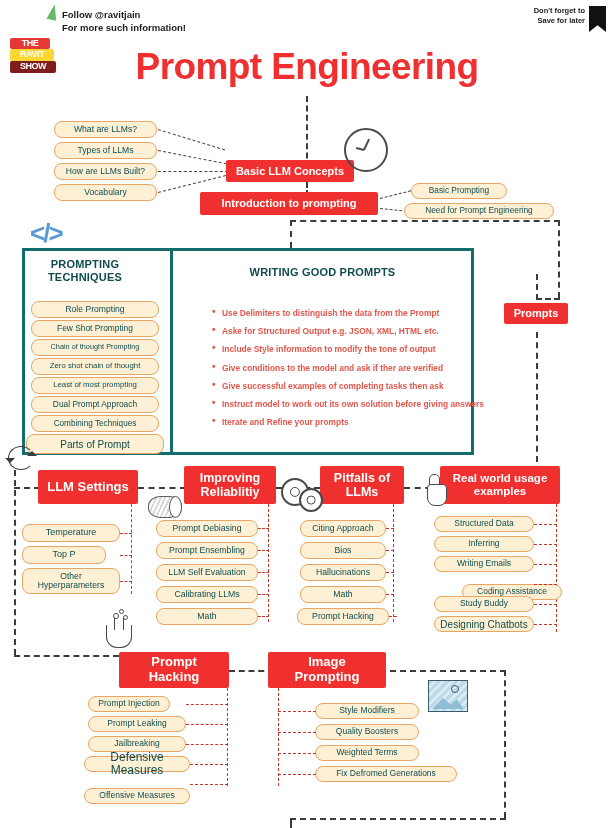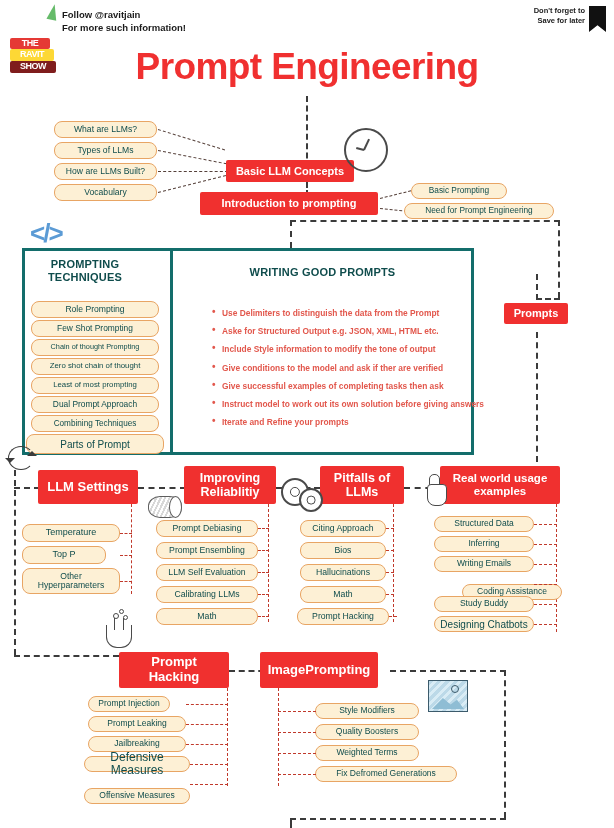--- a/index.html
+++ b/index.html
@@ -305,21 +305,21 @@
       <div class="body"></div>
   </div>
 
   <div class="redbox" style="left:119px;top:652px;width:110px;height:36px;font-size:13px;flex-direction:column;">
     <span>Prompt</span>
     <span>Hacking</span>
   </div>
 
   <div class="dh" style="left:229px;top:670px;width:45px;"></div>
 
-  <div class="redbox" style="left:260px;top:652px;width:118px;height:36px;font-size:13px;flex-direction:row;justify-content:center;">
+  <div class="redbox" style="left:268px;top:652px;width:118px;height:36px;font-size:13px;flex-direction:column;justify-content:center;">
     <span>Image</span>
     <span>Prompting</span>
   </div>
 
   <div class="dvr" style="left:227px;top:688px;height:98px;"></div>
   <div class="creambox" style="left:88px;top:696px;width:82px;height:16px;font-size:8.5px;">Prompt Injection</div>
   <div class="dhr" style="left:186px;top:704px;width:42px;"></div>
   <div class="creambox" style="left:88px;top:716px;width:98px;height:16px;font-size:8.5px;">Prompt Leaking</div>
   <div class="dhr" style="left:186px;top:724px;width:42px;"></div>
   <div class="creambox" style="left:88px;top:736px;width:98px;height:16px;font-size:8.5px;">Jailbreaking</div>

